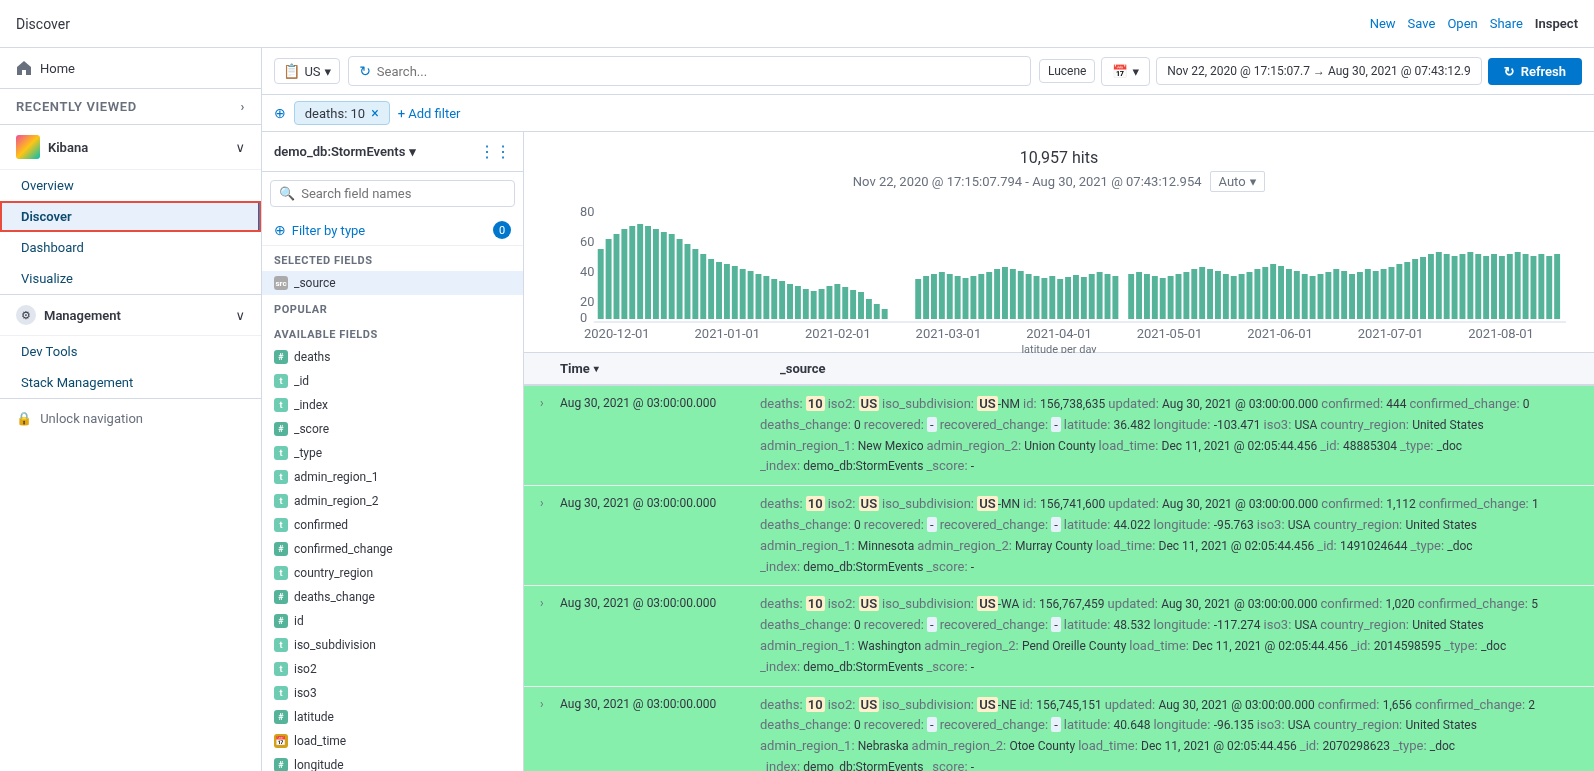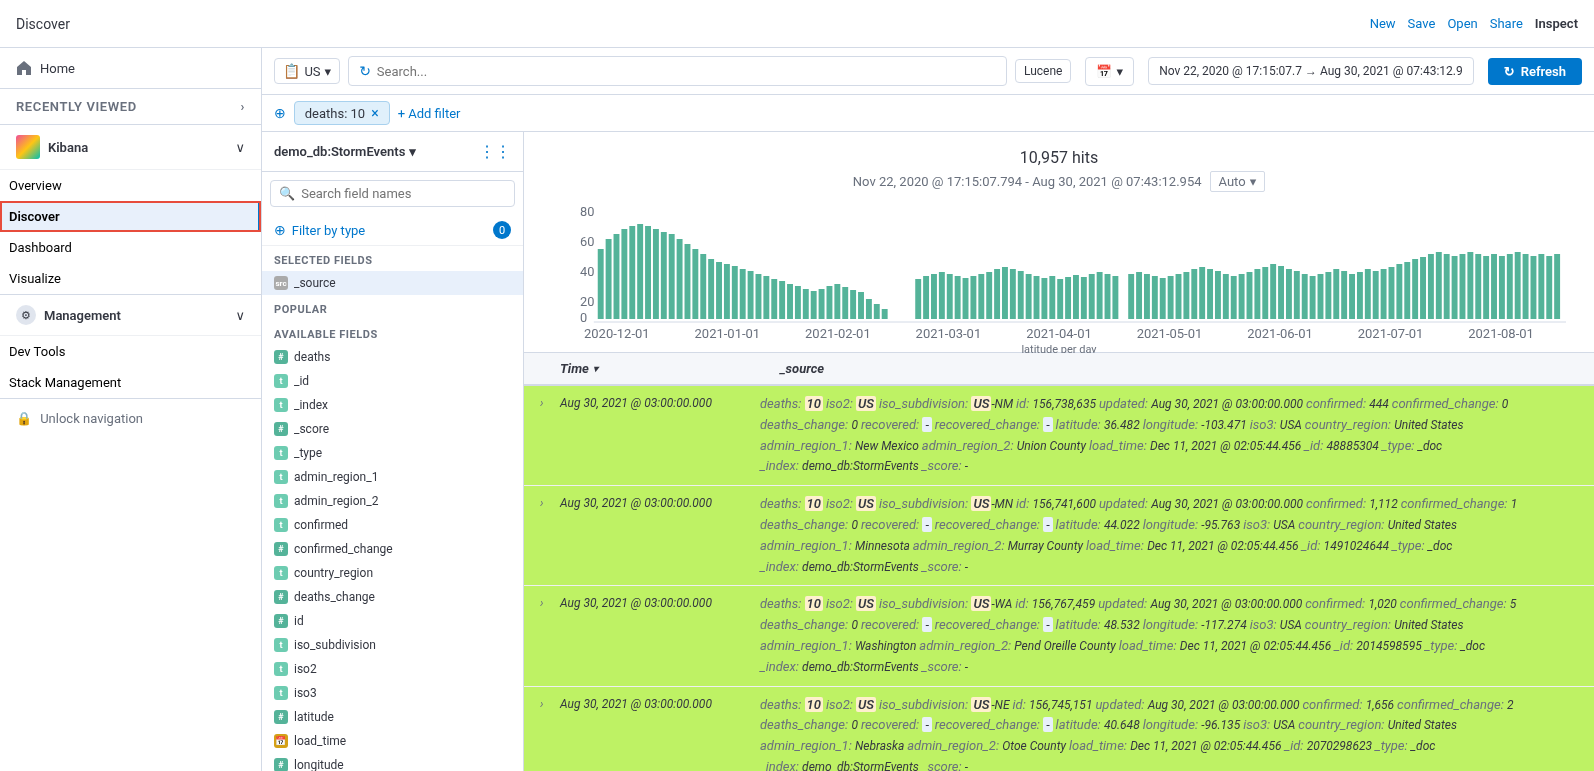--- a/index.html
+++ b/index.html
@@ -23,39 +23,39 @@
     .sidebar { width: 262px; background: #fff; border-right: 1px solid #d3dae6; display: flex; flex-direction: column; overflow-y: auto; flex-shrink: 0; }
     .sidebar-home { display: flex; align-items: center; gap: 8px; padding: 12px 16px; border-bottom: 1px solid #d3dae6; cursor: pointer; }
     .home-icon { width: 16px; height: 16px; }
 
     .sidebar-section { border-bottom: 1px solid #d3dae6; }
     .sidebar-section-header { display: flex; align-items: center; justify-content: space-between; padding: 10px 16px; cursor: pointer; font-weight: 600; font-size: 12px; text-transform: uppercase; letter-spacing: 0.05em; color: #69707d; }
 
     .kibana-header { display: flex; align-items: center; gap: 8px; padding: 10px 16px; cursor: pointer; border-bottom: 1px solid #eef0f3; }
     .kibana-logo { width: 24px; height: 24px; background: linear-gradient(135deg, #f04e98, #fec514, #00bfb3); border-radius: 3px; flex-shrink: 0; }
 
-    .nav-item { display: flex; align-items: flex-end; padding: 8px 16px 8px 9px; cursor: pointer; color: #000000; text-decoration: none; }
+    .nav-item { display: flex; align-items: flex-end; padding: 8px 16px 8px 21px; cursor: pointer; color: #0c4a6e; text-decoration: none; }
     .nav-item.active { background: #e8f0fb; border-right: 3px solid #0077cc; font-weight: 600; }
     .nav-item.active-outline { outline: 2px solid #e74c3c; outline-offset: -2px; }
 
     .mgmt-section { border-bottom: 1px solid #d3dae6; }
     .mgmt-header { display: flex; align-items: center; gap: 8px; padding: 10px 16px; cursor: pointer; border-bottom: 1px solid #eef0f3; }
     .mgmt-icon { width: 20px; height: 20px; border-radius: 50%; background: #e0e5ee; display: flex; align-items: center; justify-content: center; font-size: 11px; flex-shrink: 0; }
 
     .unlock-nav { display: flex; align-items: center; gap: 8px; padding: 12px 16px; cursor: pointer; color: #69707d; }
 
     
     .main { flex: 1; display: flex; flex-direction: column; overflow: hidden; background: #f5f7fa; }
 
     
     .query-bar { background: #fff; border-bottom: 1px solid #d3dae6; padding: 8px 12px; display: flex; align-items: center; gap: 8px; flex-shrink: 0; }
     .index-selector { display: flex; align-items: center; gap: 4px; padding: 4px 8px; border: 1px solid #d3dae6; border-radius: 4px; cursor: pointer; background: #fff; font-size: 13px; }
     .query-input-wrap { flex: 1; display: flex; align-items: center; gap: 6px; border: 1px solid #d3dae6; border-radius: 4px; padding: 6px 10px; background: #fff; }
     .query-input { border: none; outline: none; flex: 1; font-size: 13px; }
-    .time-bar { display: flex; align-items: center; gap: 14px; flex-shrink: 0; }
+    .time-bar { display: flex; align-items: center; gap: 6px; flex-shrink: 0; }
     .lucene-badge { padding: 4px 8px; border: 1px solid #d3dae6; border-radius: 4px; font-size: 12px; background: #fff; cursor: pointer; }
     .cal-btn { display: flex; align-items: center; gap: 4px; padding: 6px 10px; border: 1px solid #d3dae6; border-radius: 4px; background: #fff; cursor: pointer; font-size: 12px; }
     .time-range { padding: 6px 10px; border: 1px solid #d3dae6; border-radius: 4px; background: #fff; font-size: 12px; white-space: nowrap; }
     .refresh-btn { padding: 6px 16px; background: #0077cc; color: #fff; border: none; border-radius: 4px; cursor: pointer; display: flex; align-items: center; gap: 6px; font-size: 13px; font-weight: 600; }
 
     
     .filter-bar { background: #fff; border-bottom: 1px solid #d3dae6; padding: 6px 12px; display: flex; align-items: center; gap: 8px; flex-shrink: 0; }
     .filter-chip { display: flex; align-items: center; gap: 6px; padding: 3px 10px; background: #e0f0fb; border: 1px solid #a8d1ee; border-radius: 4px; font-size: 12px; cursor: pointer; }
     .filter-close { font-size: 14px; color: #0077cc; cursor: pointer; }
     .add-filter-btn { color: #0077cc; cursor: pointer; font-size: 13px; background: none; border: none; }
@@ -90,21 +90,21 @@
     .chart-area { background: #fff; border-bottom: 1px solid #d3dae6; padding: 16px 20px 8px; flex-shrink: 0; }
     .chart-title { text-align: center; font-size: 16px; font-weight: 400; color: #343741; }
     .chart-subtitle { text-align: center; font-size: 12px; color: #69707d; margin: 4px 0 12px; display: flex; align-items: center; justify-content: center; gap: 8px; }
     .auto-select { display: flex; align-items: flex-end; gap: 4px; padding: 2px 8px; border: 1px solid #d3dae6; border-radius: 2px; cursor: pointer; font-size: 12px; }
 
     .chart-container { position: relative; height: 140px; }
     .chart-x-axis { display: flex; justify-content: space-between; padding: 2px 40px 0; font-size: 10px; color: #69707d; }
     .chart-bottom-label { text-align: center; font-size: 11px; color: #69707d; margin-top: 2px; }
 
     
-    .table-area { flex: 1; overflow-y: auto; background: #bef264; font-style: italic; }
+    .table-area { flex: 1; overflow-y: auto; background: #86efac; }
     .table-header { display: flex; align-items: center; padding: 8px 16px; border-bottom: 2px solid #d3dae6; background: #f5f7fa; font-weight: 700; font-size: 12px; color: #343741; position: sticky; top: 0; z-index: 10; }
     .th-time { width: 220px; flex-shrink: 0; display: flex; align-items: center; gap: 4px; }
     .th-source { flex: 1; }
     .sort-icon { font-size: 10px; }
 
     .table-row-wrap { border-bottom: 1px solid #eef0f3; }
     .table-row { display: flex; align-items: flex-start; padding: 8px 16px; cursor: pointer; }
     .td-expand { width: 20px; flex-shrink: 0; color: #69707d; cursor: pointer; font-size: 12px; padding-top: 2px; }
     .td-time { width: 200px; flex-shrink: 0; font-size: 12px; color: #343741; padding-top: 2px; }
     .td-source { flex: 1; font-size: 12px; line-height: 1.6; word-break: break-all; }

